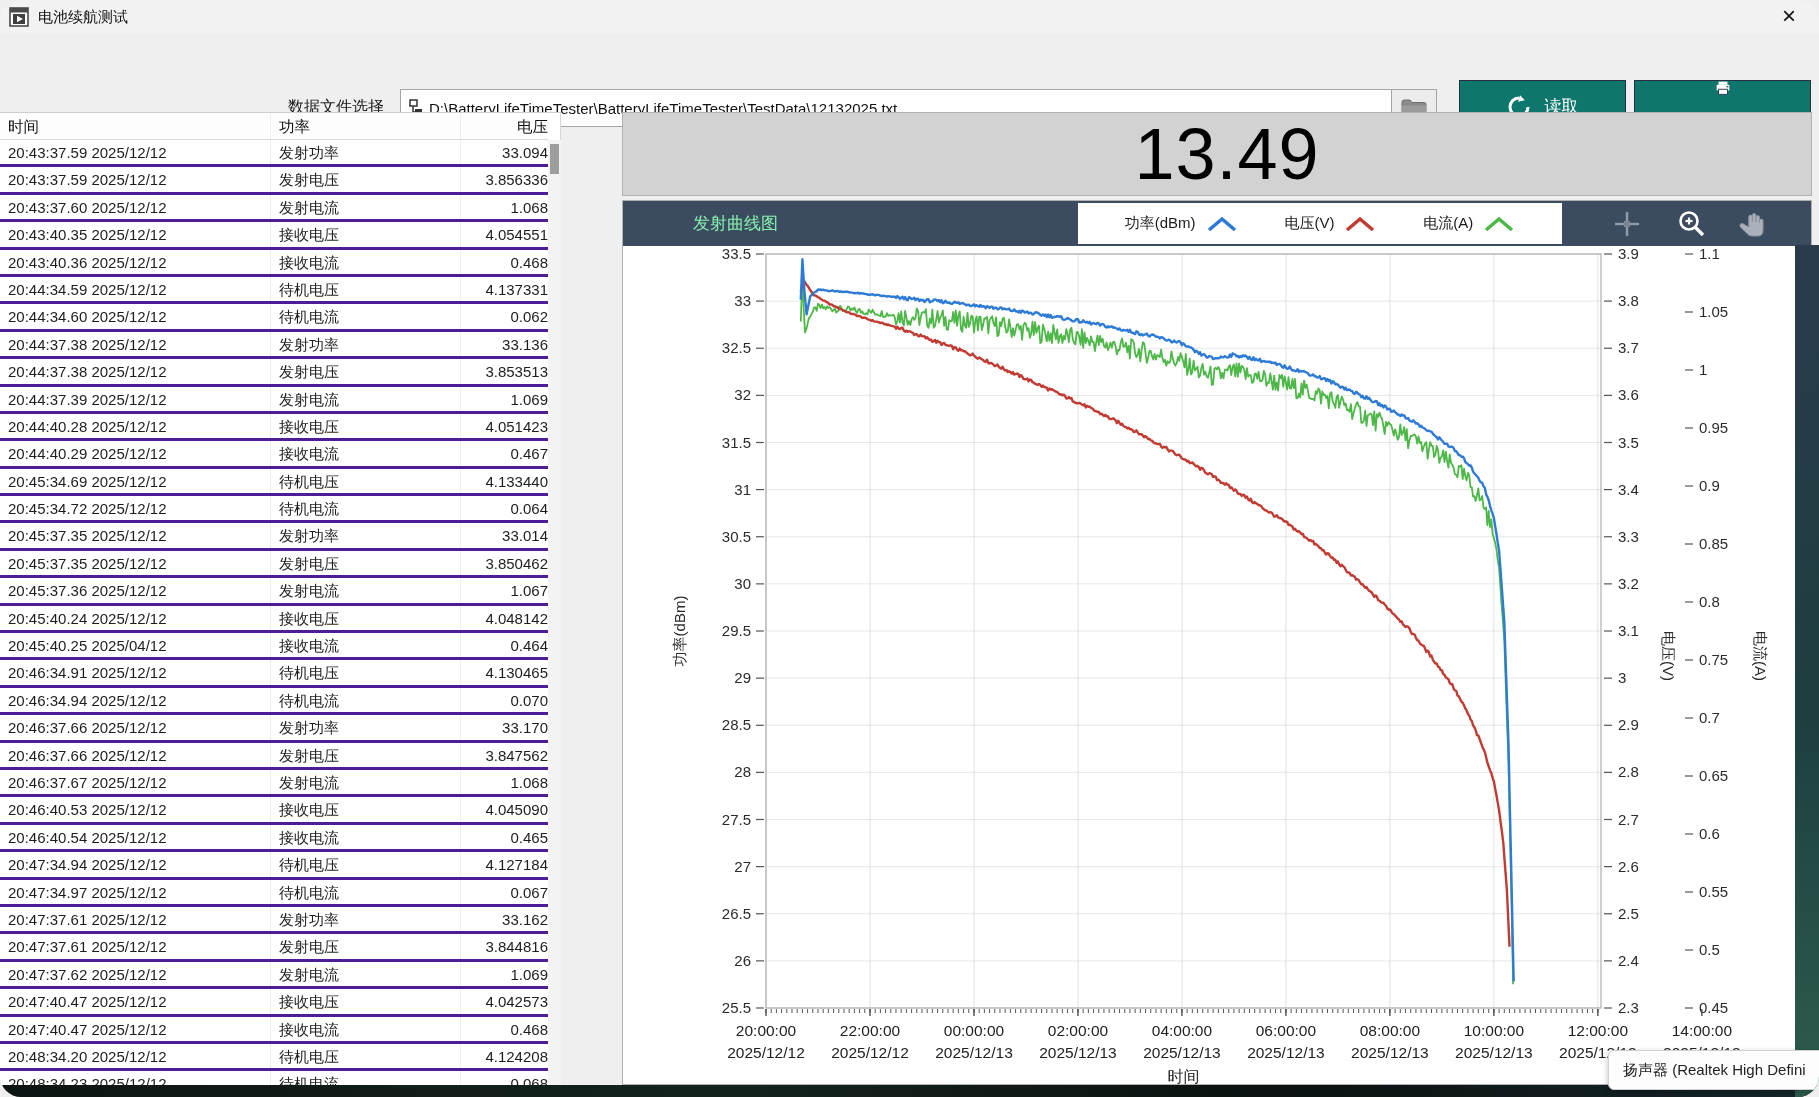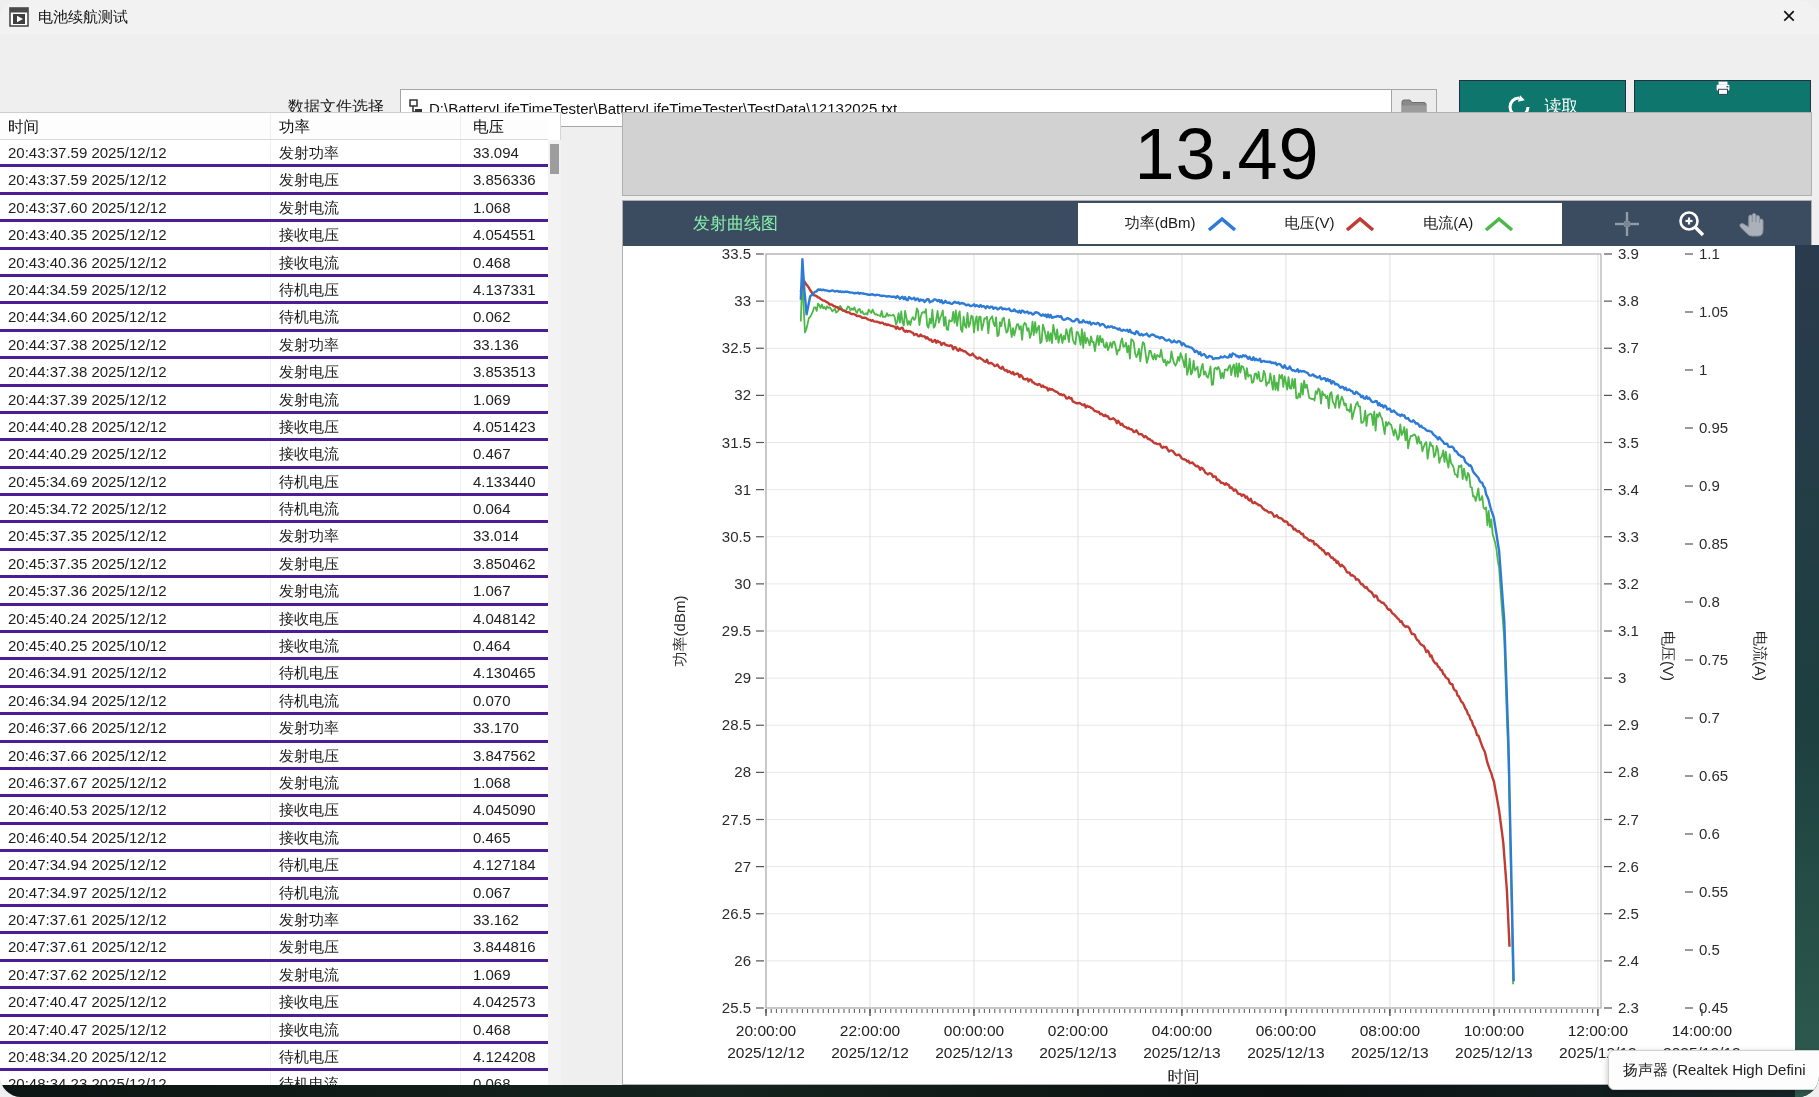--- a/index.html
+++ b/index.html
@@ -32,21 +32,21 @@
 
   
   .table-panel { position:absolute; left:0; top:112px; width:561px; height:973px; background:#ffffff;
                  border-top:1px solid #cfcfcf; border-right:1px solid #d6d6d6; }
   .t-header { position:absolute; left:0; top:0; width:548px; height:27px; display:flex;
               background:#fdfdfd; border-bottom:1px solid #d9d9d9; font-size:15.5px; color:#111; }
   .t-body { position:absolute; left:0; top:27px; width:548px; height:946px; overflow:hidden; }
   .t-row { display:flex; height:27.4px; border-bottom:3px solid #4c1d95; font-size:15px; color:#1d1d1d; }
   .c1 { width:270px; padding:4px 0 0 8px; }
   .c2 { width:190px; padding:4px 0 0 8px; border-left:1px solid #efefef; }
-  .c3 { flex:1; padding:4px 0 0 12px; border-left:1px solid #efefef; }
+  .c3 { flex:1; padding:4px 0 0 12px; border-left:1px solid #efefef;text-align:right; }
   .t-scrollbar { position:absolute; left:548px; top:27px; width:13px; height:946px; background:#f3f3f3; }
   .t-thumb { position:absolute; left:2px; top:4px; width:9px; height:30px; background:#9d9d9d; }
 
   
   .readout { position:absolute; left:622px; top:112px; width:1190px; height:84px; background:#d2d2d2;
              border:1px solid #b0b0b0; display:flex; align-items:center; justify-content:center;padding-left:20px; }
   .big-number { font-size:72px; color:#000; letter-spacing:1px; }
 
   .chart-panel { position:absolute; left:622px; top:200px; width:1190px; height:885px; background:#ffffff;
                  border:1px solid #b0b0b0; }
@@ -210,21 +210,21 @@
           <div class="c1">20:45:37.36 2025/12/12</div>
           <div class="c2">发射电流</div>
           <div class="c3">1.067</div>
         </div>
         <div class="t-row">
           <div class="c1">20:45:40.24 2025/12/12</div>
           <div class="c2">接收电压</div>
           <div class="c3">4.048142</div>
         </div>
         <div class="t-row">
-          <div class="c1">20:45:40.25 2025/10/12</div>
+          <div class="c1">20:45:40.25 2025/04/12</div>
           <div class="c2">接收电流</div>
           <div class="c3">0.464</div>
         </div>
         <div class="t-row">
           <div class="c1">20:46:34.91 2025/12/12</div>
           <div class="c2">待机电压</div>
           <div class="c3">4.130465</div>
         </div>
         <div class="t-row">
           <div class="c1">20:46:34.94 2025/12/12</div>

